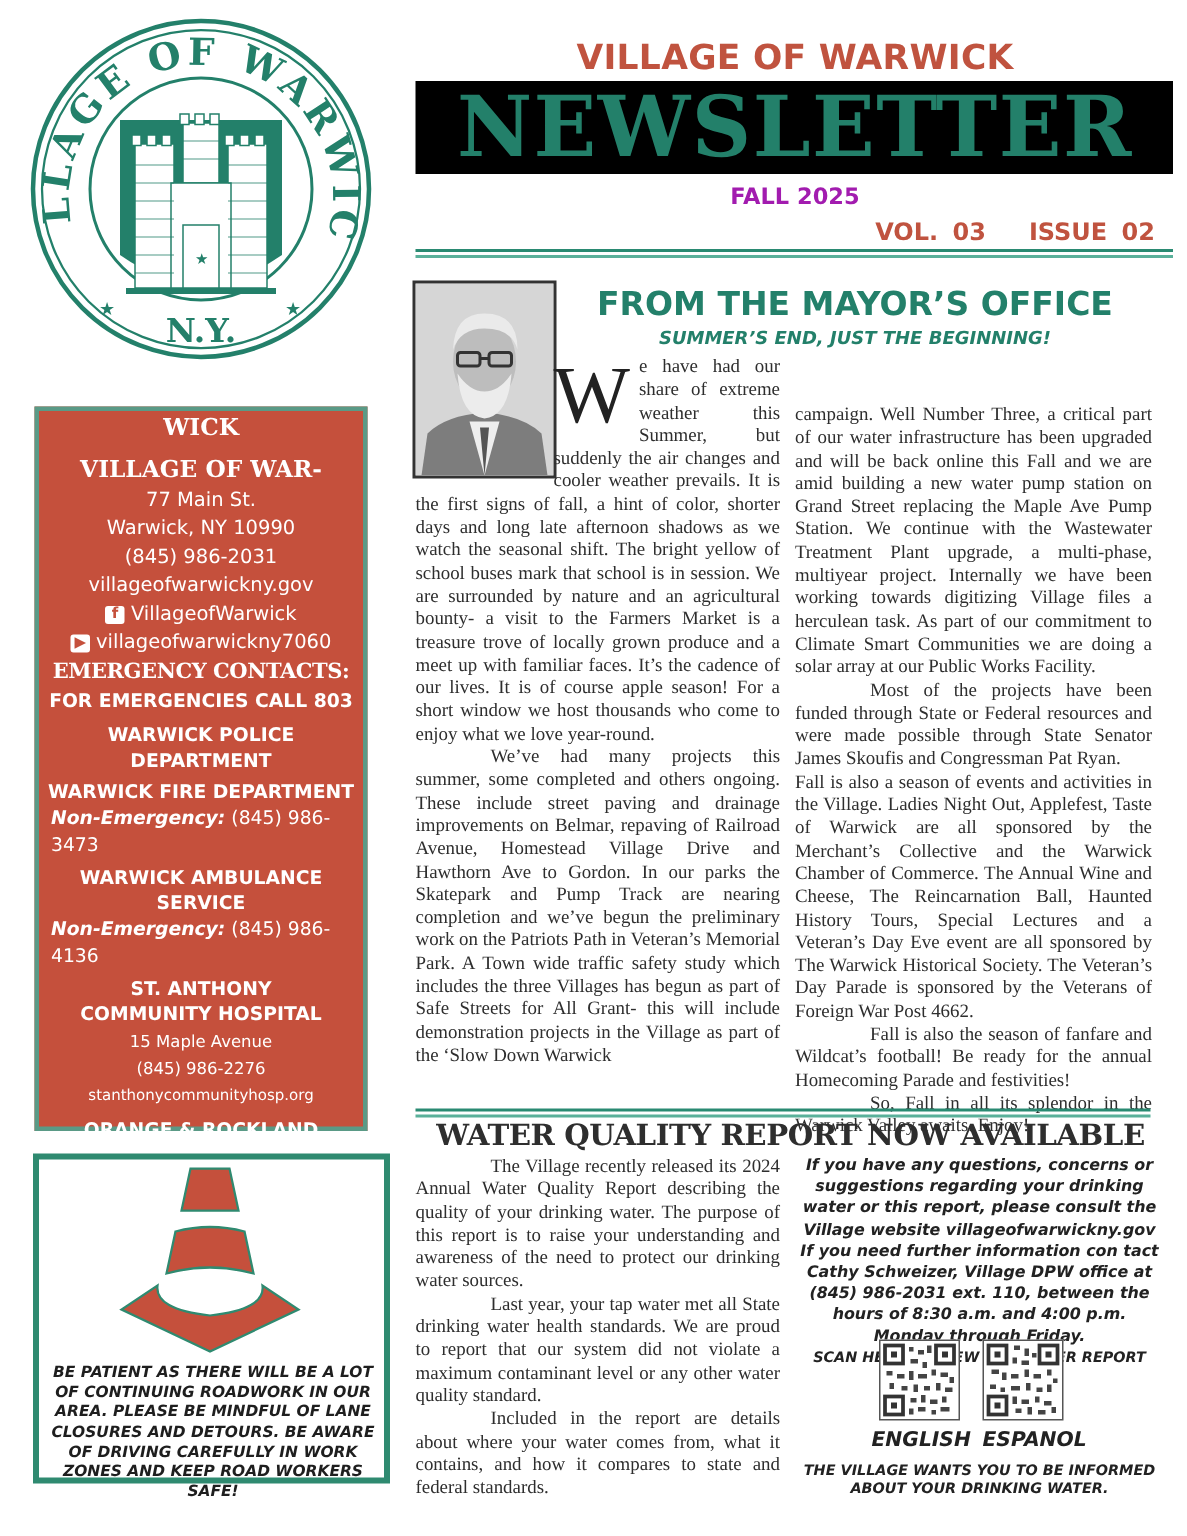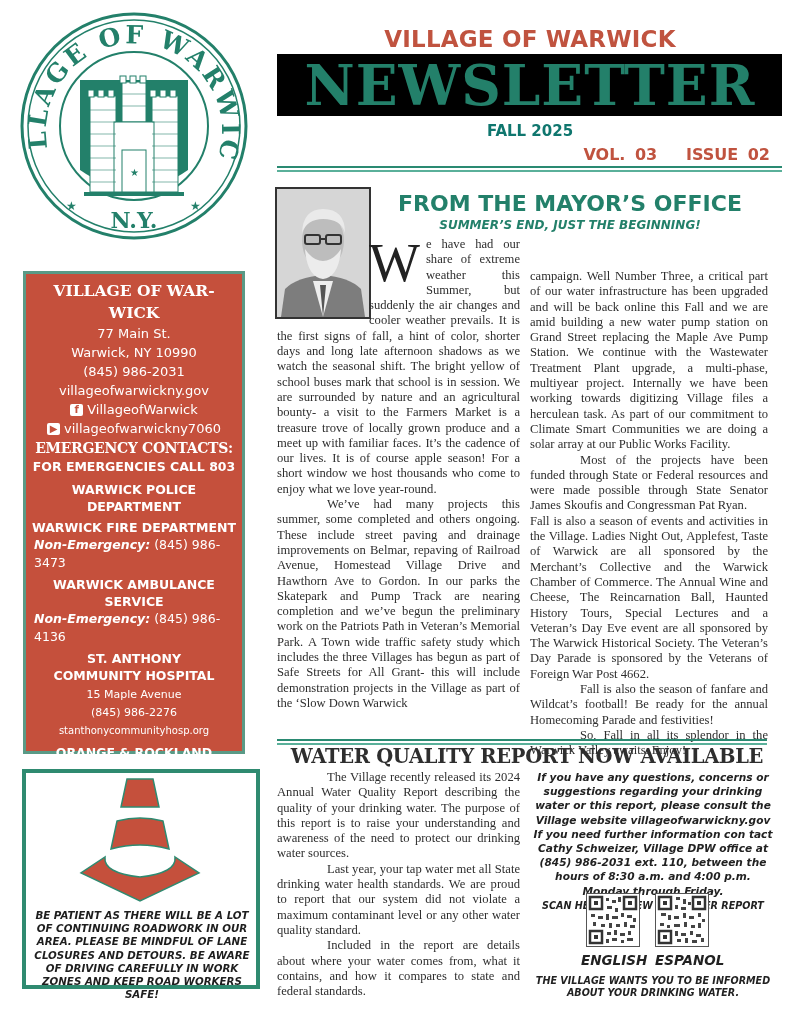--- a/index.html
+++ b/index.html
@@ -7,21 +7,21 @@
 
   .abs { position:absolute; }
 
   
   #seal { left:18px; top:10px; width:232px; height:232px; }
 
   
   .mast-top { left:270px; top:26px; width:520px; text-align:center; color:#c0533f; font-family:"DejaVu Sans", sans-serif; font-weight:bold; font-size:23px; letter-spacing:0.2px; }
   .mast-band { left:277px; top:54px; width:505px; height:62px; background:#000000; display:flex; align-items:center; justify-content:center; }
   .mast-band span { font-family:"DejaVu Serif", serif; font-weight:bold; font-size:56px; color:#23806a; letter-spacing:1px; line-height:1; transform:scaleX(0.98); }
-  .mast-fall { left:270px; top:122px; width:520px; text-align:center; color:#0f766e; font-weight:bold; font-size:15px; }
+  .mast-fall { left:270px; top:122px; width:520px; text-align:center; color:#a21caf; font-weight:bold; font-size:15px; }
   .mast-vol { left:560px; top:145px; width:210px; text-align:right; color:#c0533f; font-weight:bold; font-size:16px; word-spacing:4px; }
   .rule { height:2px; background:#2a8a72; }
   .rule2 { height:2px; background:#5ab09a; }
 
   
   .photo { left:275px; top:187px; width:92px; height:128px; border:2px solid #333; background:linear-gradient(180deg,#d8d8d8 0%,#cfcfcf 100%); overflow:hidden; }
   .mayor-title { left:380px; top:191px; width:380px; text-align:center; color:#23806a; font-weight:bold; font-size:22px; }
   .mayor-sub { left:380px; top:218px; width:380px; text-align:center; color:#23806a; font-weight:bold; font-style:italic; font-size:12px; }
   .body-text { font-family:"Liberation Serif", "DejaVu Serif", serif; font-size:12.6px; line-height:15.3px; color:#2e2e2e; text-align:justify; }
   .col1 { left:277px; top:237px; width:243px; }
@@ -147,22 +147,22 @@
   <div class="indent">Most of the projects have been funded through State or Federal resources and were made possible through State Senator James Skoufis and Congressman Pat Ryan.</div>
   <div>Fall is also a season of events and activities in the Village. Ladies Night Out, Applefest, Taste of Warwick are all sponsored by the Merchant’s Collective and the Warwick Chamber of Commerce. The Annual Wine and Cheese, The Reincarnation Ball, Haunted History Tours, Special Lectures and a Veteran’s Day Eve event are all sponsored by The Warwick Historical Society. The Veteran’s Day Parade is sponsored by the Veterans of Foreign War Post 4662.</div>
   <div class="indent">Fall is also the season of fanfare and Wildcat’s football! Be ready for the annual Homecoming Parade and festivities!</div>
   <div class="indent">So, Fall in all its splendor in the Warwick Valley awaits. Enjoy!</div>
 </div>
 
 <div class="abs rule" style="left:277px;top:739px;width:490px;"></div>
 <div class="abs rule2" style="left:277px;top:743px;width:490px;"></div>
 
 <div class="abs contact">
+  <div class="t1" style="margin-top:0;">WICK</div>
   <div class="t1">VILLAGE OF WAR-</div>
-  <div class="t1" style="margin-top:0;">WICK</div>
   <div class="ln">77 Main St.</div>
   <div class="ln">Warwick, NY 10990</div>
   <div class="ln">(845) 986-2031</div>
   <div class="ln">villageofwarwickny.gov</div>
   <div class="ln"><span class="ico-sq">f</span><span>VillageofWarwick</span></div>
   <div class="ln"><span class="ico-sq">▶</span><span>villageofwarwickny7060</span></div>
   <div class="em">EMERGENCY CONTACTS:</div>
   <div class="h" style="margin-top:0;">FOR EMERGENCIES CALL 803</div>
   <div class="h" style="margin-top:6px;">WARWICK POLICE DEPARTMENT</div>
   <div class="h">WARWICK FIRE DEPARTMENT</div>

